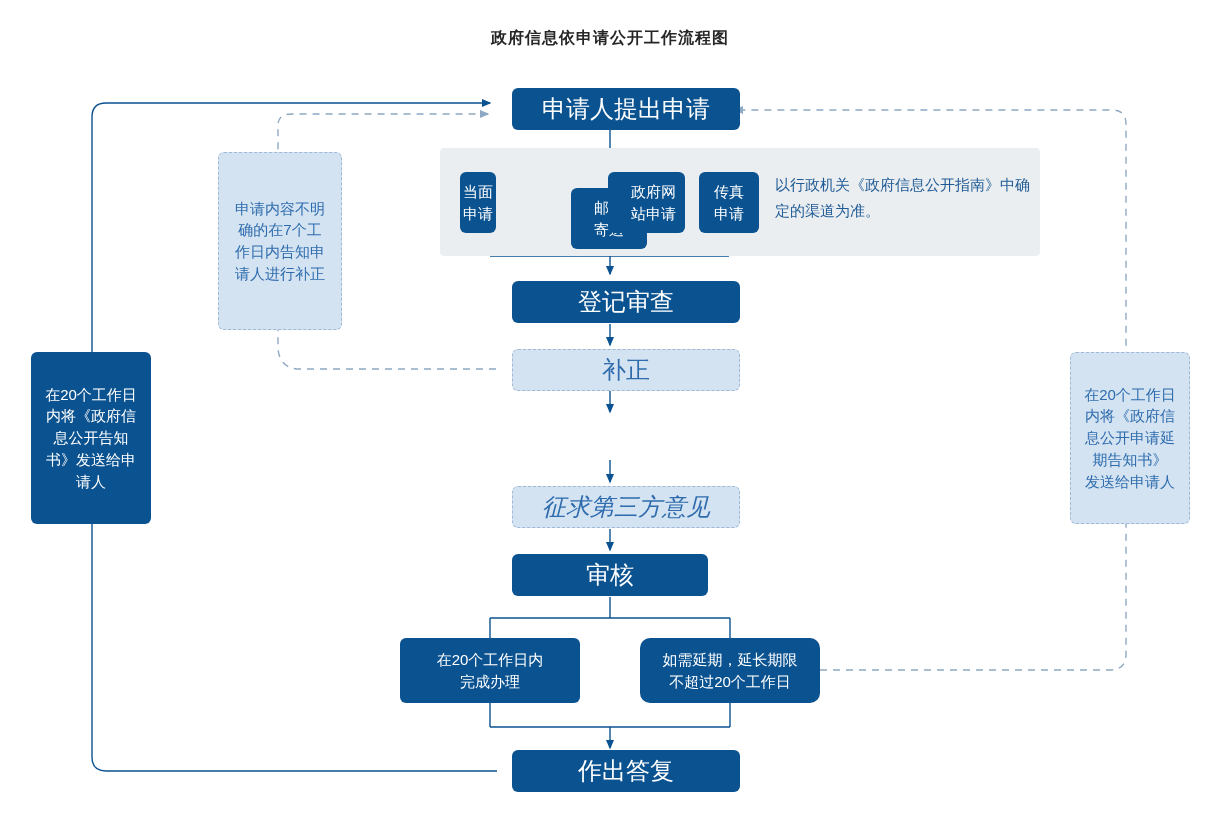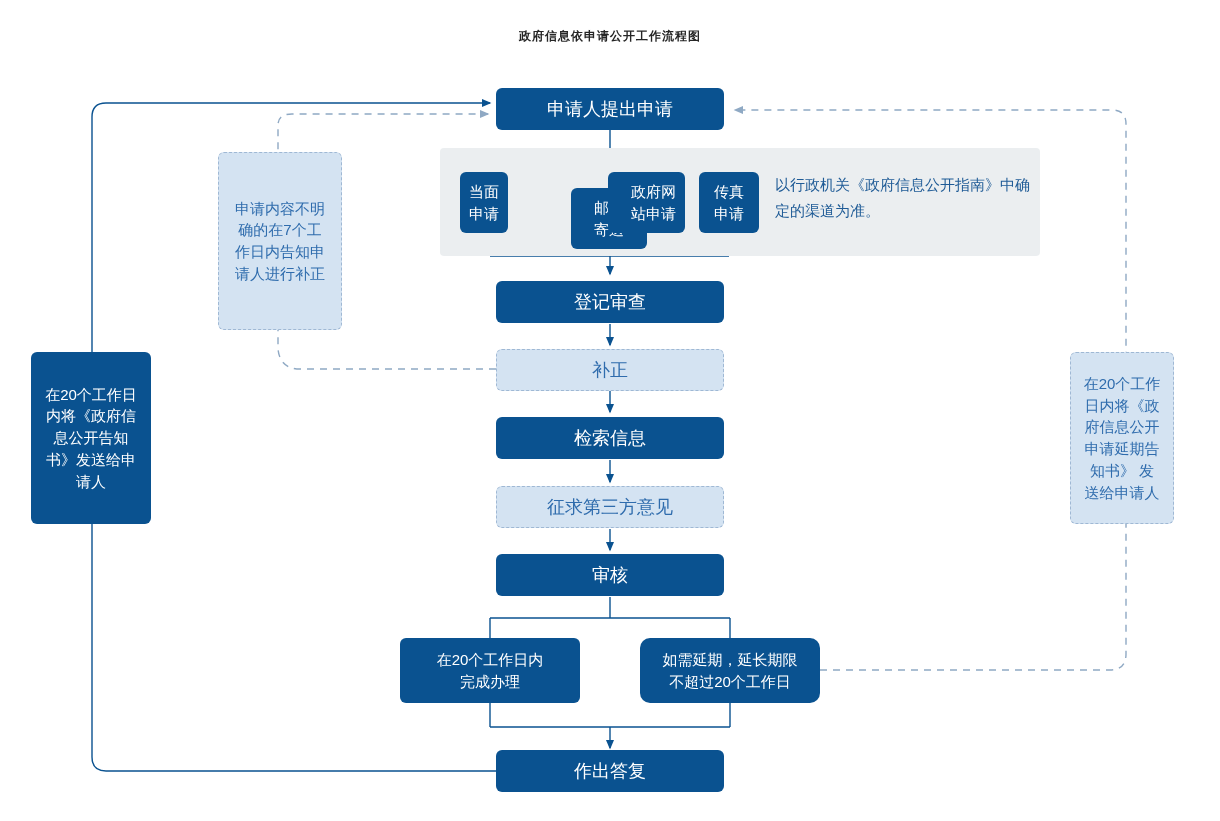--- a/index.html
+++ b/index.html
@@ -6,38 +6,38 @@
   body{
     width:1220px;height:821px;background:#ffffff;
     font-family:"Liberation Sans","DejaVu Sans",sans-serif;
     position:relative;overflow:hidden;
   }
   #chart{position:absolute;left:0;top:0;width:1220px;height:821px;}
   svg.wires{position:absolute;left:0;top:0;width:1220px;height:821px;pointer-events:none;}
 
   .title{
     position:absolute;left:0;top:28px;width:1220px;text-align:center;
-    font-size:12px;font-weight:bold;color:#262626;letter-spacing:1px;
+    font-size:16px;font-weight:bold;color:#262626;letter-spacing:1px;
   }
 
   .node{
     position:absolute;box-sizing:border-box;
     display:flex;align-items:center;justify-content:center;
     text-align:center;border-radius:6px;line-height:1.45;
   }
   .dark{background:#0a5290;color:#ffffff;}
   .light{background:#d4e3f2;color:#2f6cad;border:1px dashed #9fb8d4;}
   .lightnote{background:#d4e3f2;color:#2f6cad;border:1px dashed #9fb8d4;}
   .panel{
     position:absolute;background:#ebeef0;border-radius:4px;box-sizing:border-box;
   }
   .panel-note{
     position:absolute;color:#1f5b96;font-size:15px;line-height:1.7;text-align:left;
   }
-  .f18{font-size:18px;}
+  .f18{font-size:24px;margin-left:16px;}
   .f16{font-size:15px;}
   .f15{font-size:15px;}
 </style>
 </head>
 <body>
 
 <div id="chart">
 
   <div class="title">政府信息依申请公开工作流程图</div>
 
@@ -90,51 +90,50 @@
       <path d="M496,369 L300,369 Q280,369 278,349 L278,125 Q278,114 292,114 L488,114" marker-end="url(#ahg)"></path>
 
       <path d="M820,670 L1110,670 Q1126,670 1126,654 L1126,124 Q1126,110 1112,110 L735,110" marker-end="url(#ahg)"></path>
     </g>
   </svg>
 
   <div class="panel" style="left:440px;top:148px;width:600px;height:108px;"></div>
 
   <div class="node dark f18" style="left:496px;top:88px;width:228px;height:42px;">申请人提出申请</div>
 
-  <div class="node dark f15" style="left:460px;top:172px;width:48px;height:61px;white-space:pre-line;">当面
+  <div class="node dark f15" style="left:460px;top:172px;width:36px;height:61px;white-space:pre-line;">当面
 申请</div>
 
   <div class="node dark f15" style="left:535px;top:188px;width:76px;height:61px;white-space:pre-line;margin-left:36px;">邮政
 寄送</div>
 
   <div class="node dark f15" style="left:608px;top:172px;width:77px;height:61px;white-space:pre-line;padding-left:14px;">政府网
 站申请</div>
 
   <div class="node dark f15" style="left:699px;top:172px;width:60px;height:61px;white-space:pre-line;">传真
 申请</div>
 
   <div class="panel-note" style="left:775px;top:172px;width:262px;">以行政机关《政府信息公开指南》中确定的渠道为准。</div>
 
   <div class="node dark f18" style="left:496px;top:281px;width:228px;height:42px;">登记审查</div>
 
   <div class="node light f18" style="left:496px;top:349px;width:228px;height:42px;text-align:center;">补正</div>
 
-  <div class="node dark f18" style="left:496px;top:417px;width:228px;height:42px;">检索信息</div>
 
-  <div class="node light f18" style="left:496px;top:486px;width:228px;height:42px;">征求第三方意见</div>
+  <div class="node light f18" style="left:496px;top:486px;width:228px;height:42px;font-style:italic;">征求第三方意见</div>
 
-  <div class="node dark f18" style="left:496px;top:554px;width:228px;height:42px;">审核</div>
+  <div class="node dark f18" style="left:496px;top:554px;width:196px;height:42px;">审核</div>
 
   <div class="node dark f16" style="left:400px;top:638px;width:180px;height:65px;white-space:pre-line;">在20个工作日内
 完成办理</div>
 
   <div class="node dark f16" style="left:640px;top:638px;width:180px;height:65px;white-space:pre-line;border-radius:10px;">如需延期，延长期限
 不超过20个工作日</div>
 
   <div class="node dark f18" style="left:496px;top:750px;width:228px;height:42px;">作出答复</div>
 
   <div class="node lightnote f15" style="left:218px;top:152px;width:124px;height:178px;padding:0 14px;">申请内容不明确的在7个工作日内告知申请人进行补正</div>
 
   <div class="node dark f15" style="left:31px;top:352px;width:120px;height:172px;padding:0 14px;">在20个工作日内将《政府信息公开告知书》发送给申请人</div>
 
-  <div class="node lightnote f15" style="left:1070px;top:352px;width:104px;height:172px;padding:0 12px;">在20个工作日内将《政府信息公开申请延期告知书》 发送给申请人</div>
+  <div class="node lightnote f15" style="left:1070px;top:352px;width:120px;height:172px;padding:0 12px;">在20个工作日内将《政府信息公开申请延期告知书》 发送给申请人</div>
 
 </div>
 
 </body></html>

